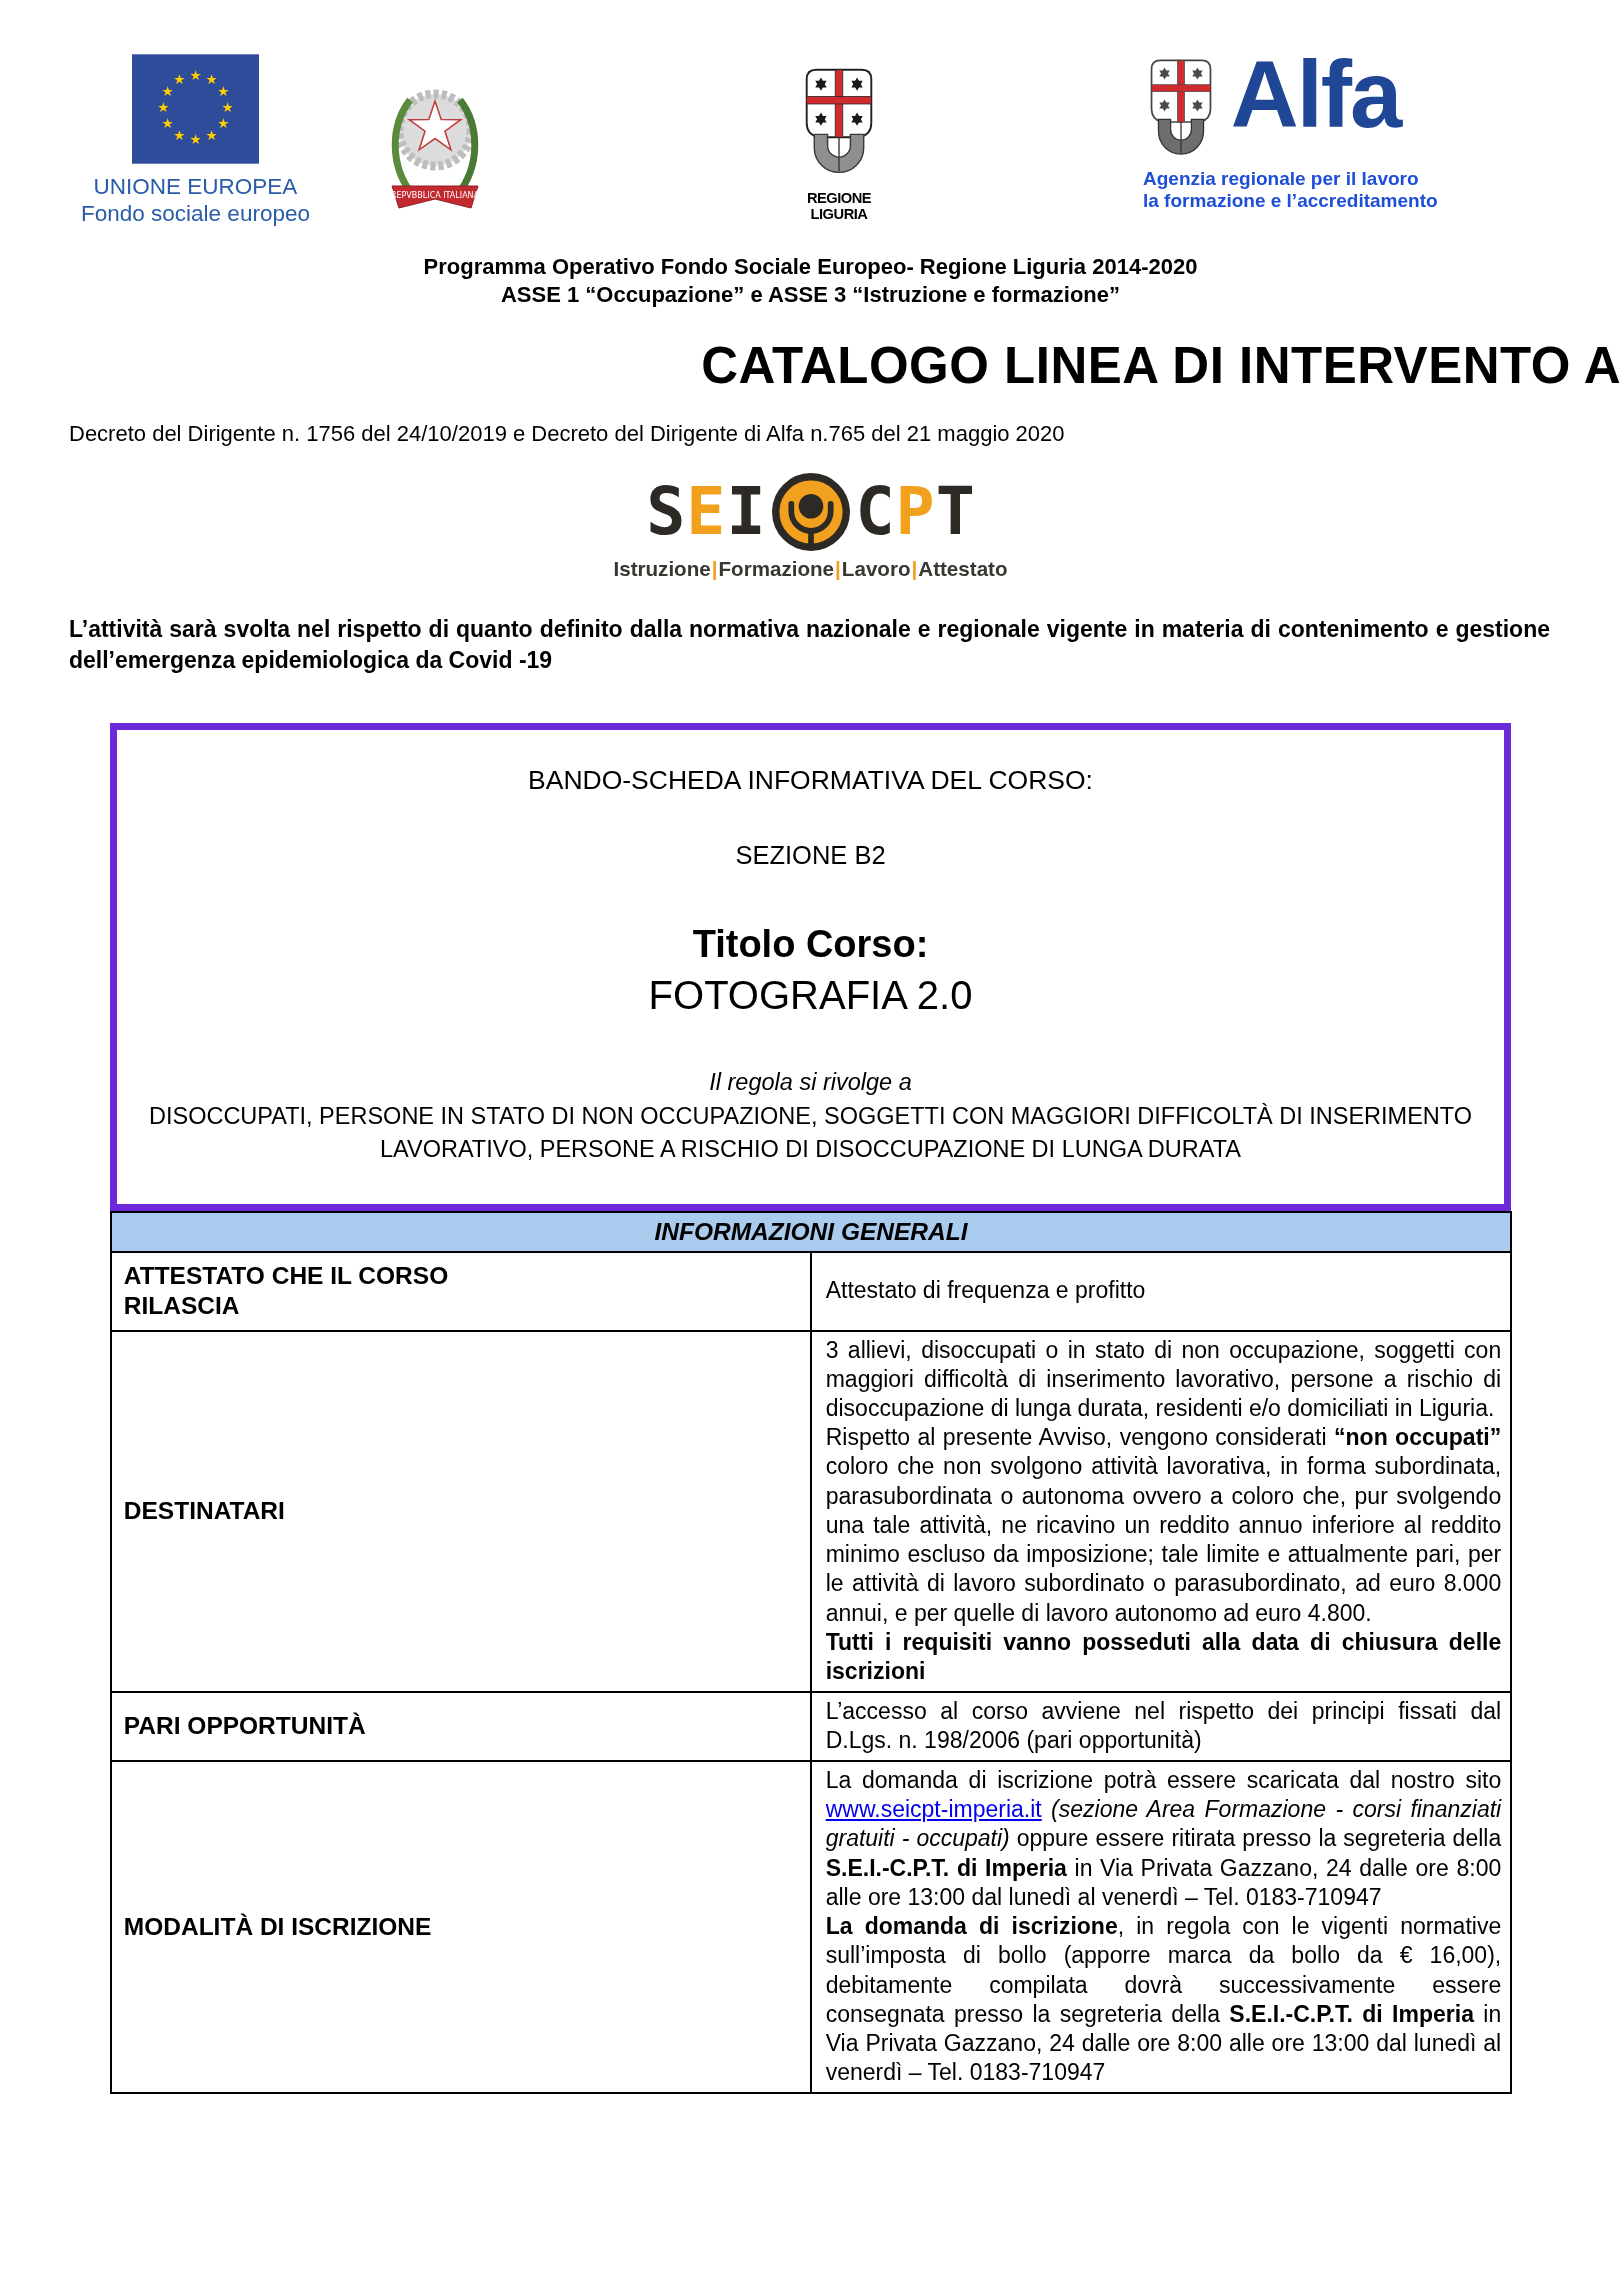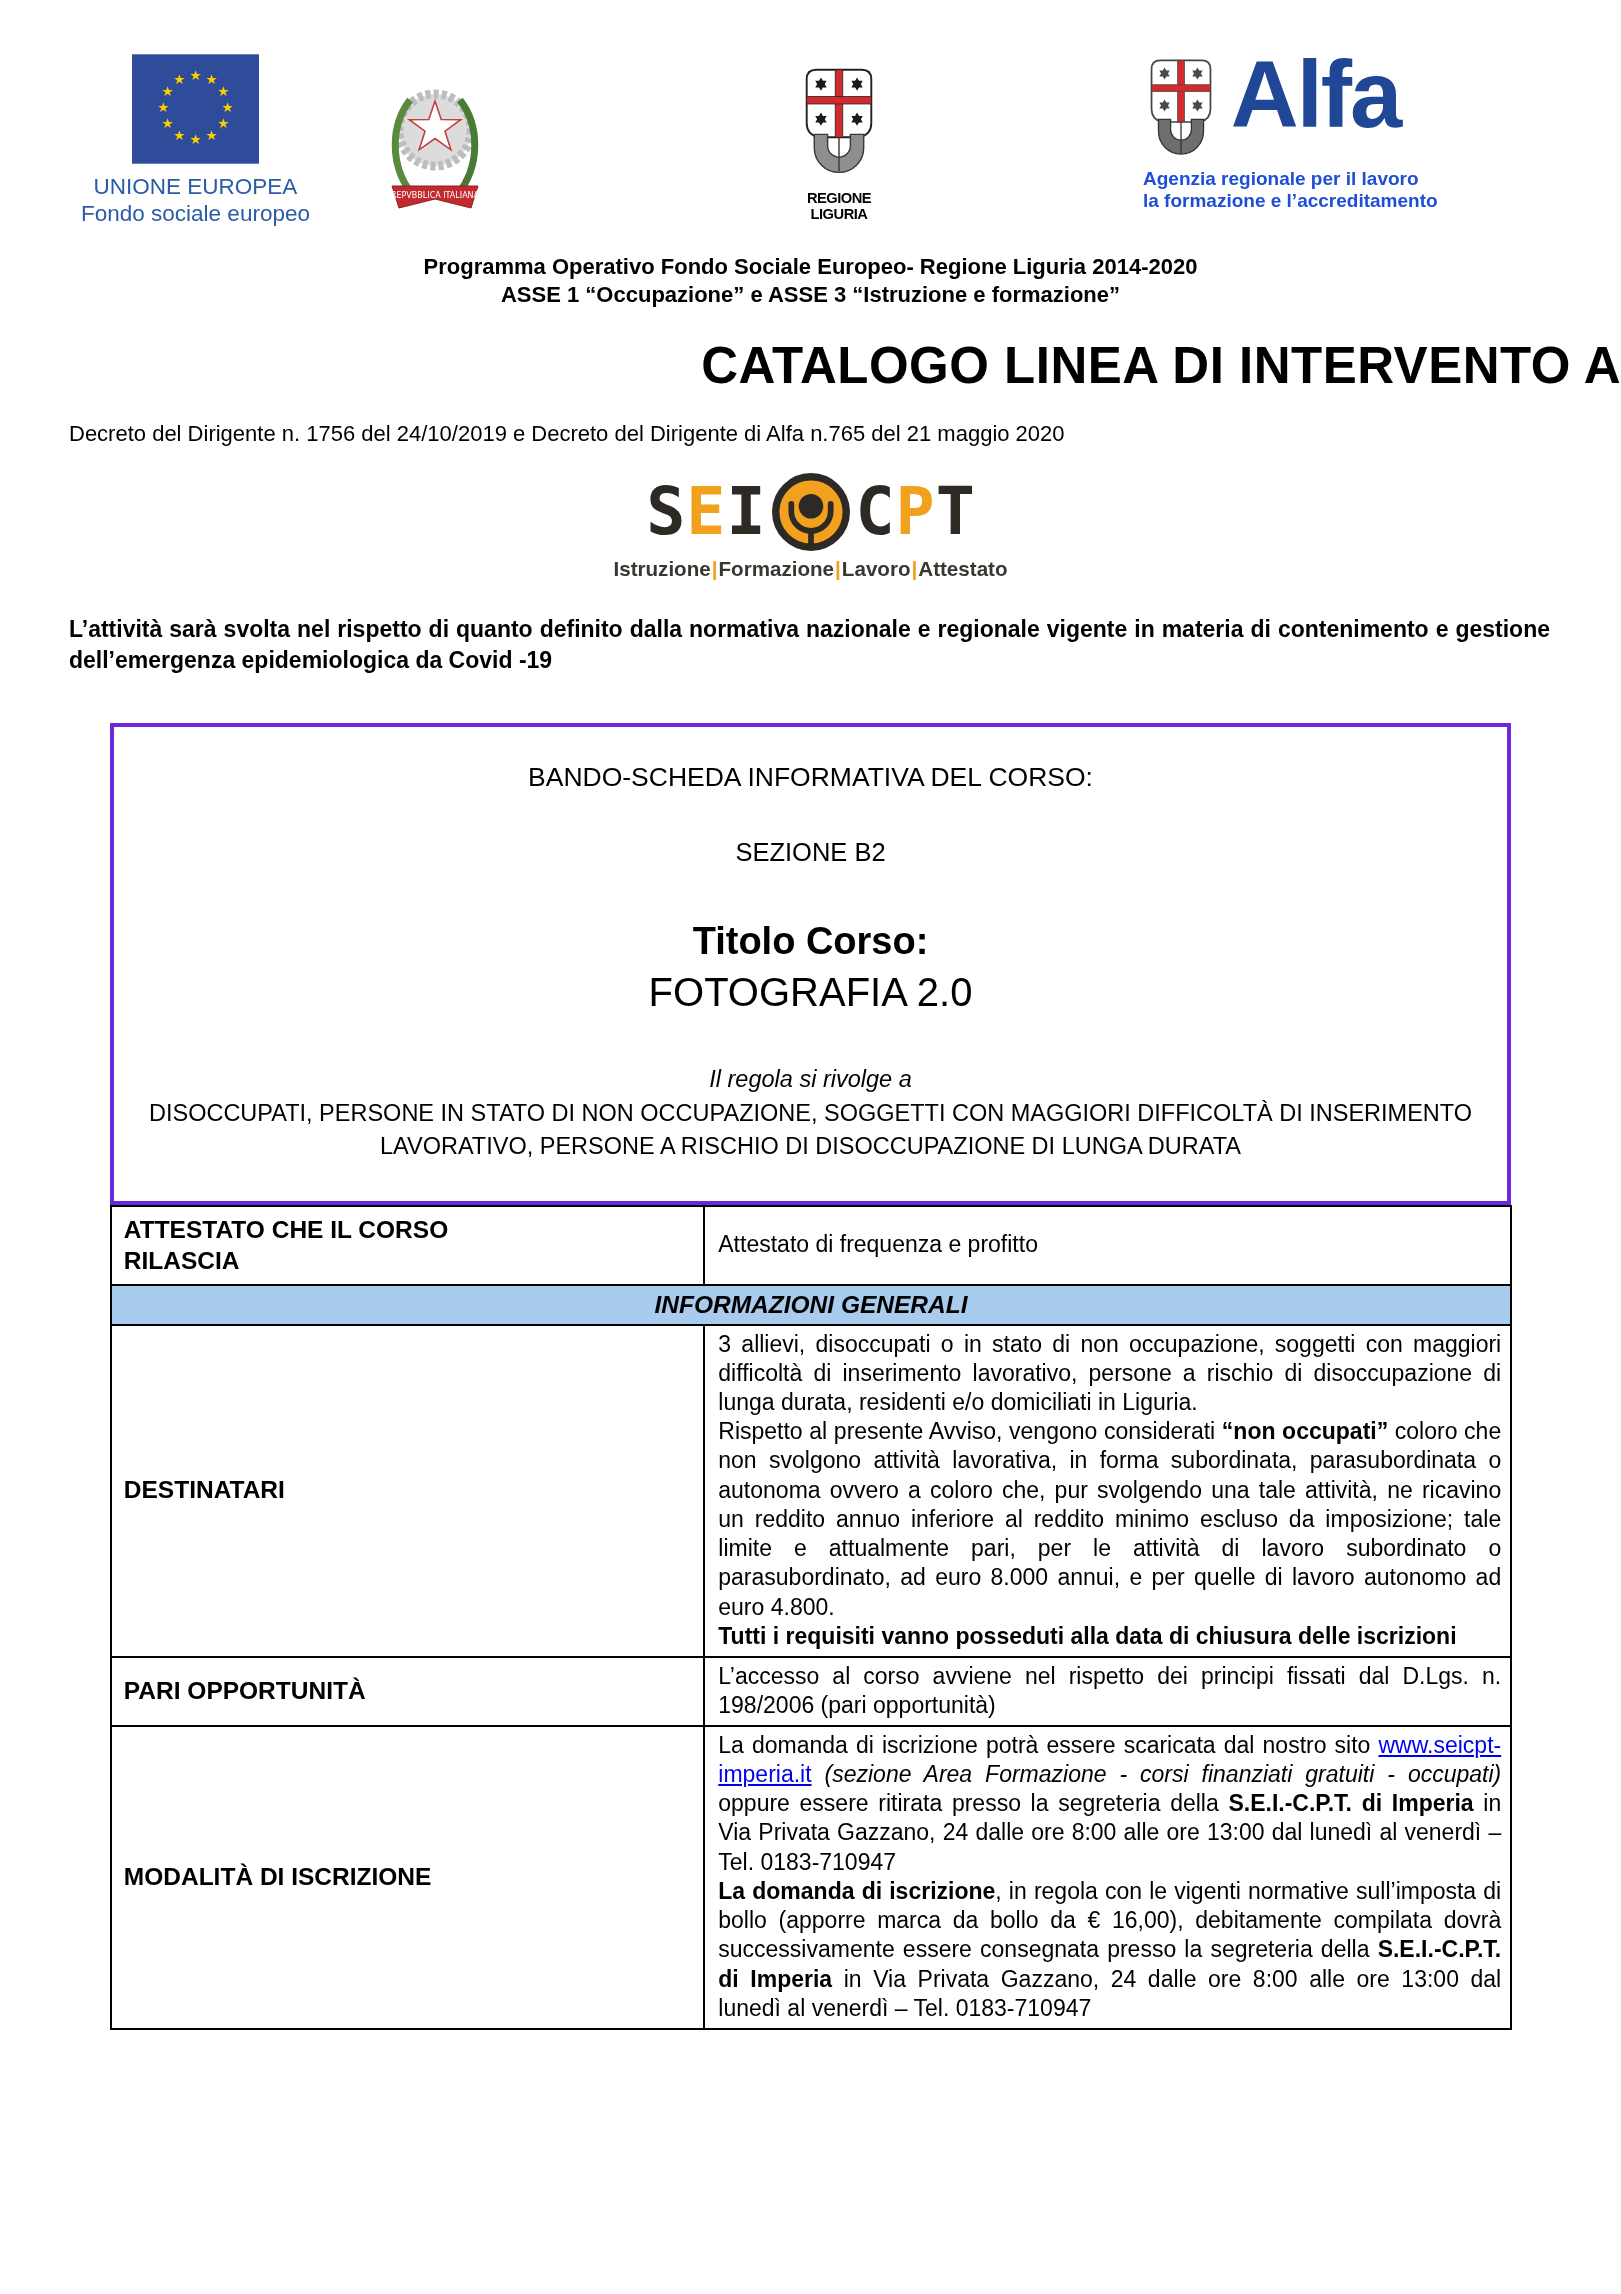--- a/index.html
+++ b/index.html
@@ -27,21 +27,21 @@
   .seicpt{text-align:center;margin-top:23.5px;}
   .seicpt-word{display:flex;justify-content:center;align-items:center;gap:1px;}
   .seicpt-word .lt{font-family:"DejaVu Sans Mono",monospace;font-weight:bold;font-size:65px;line-height:1;}
   .lt-dark{color:#2D2A26;} .lt-orange{color:#F2A11E;}
   .seicpt-word svg{margin:0 2.9px;}
   .seicpt-tagline{margin-top:4.9px;font-size:20.6px;font-weight:bold;color:#3A3632;}
   .seicpt-tagline .pipe{color:#F2A11E;padding:0 1px;}
   
   .covid{margin:33px 71px 0 69px;font-weight:bold;font-size:23px;text-align:justify;line-height:1.33;}
   
-  .box{margin:47px 110px 0 110px;border:4px solid #6d28d9;text-align:center;padding:35px 17.6px 39px 17.6px;}
+  .box{margin:47px 110px 0 110px;border:7px solid #6d28d9;text-align:center;padding:35px 17.6px 39px 17.6px;}
   .box-heading{font-size:26.5px;}
   .box-section{font-size:25.5px;margin-top:45px;}
   .box-course-label{font-size:38px;font-weight:bold;margin-top:53px;}
   .box-course-title{font-size:40px;margin-top:7.8px;}
   .box-audience-intro{font-size:23.5px;font-style:italic;margin-top:51px;}
   .box-audience{font-size:23.5px;margin-top:3.9px;line-height:1.38;}
   
   table.info{width:1402px;margin:0 110px;border-collapse:collapse;table-layout:fixed;}
   table.info td{border:2px solid #000;vertical-align:middle;}
   td.thdr{background:#A9CBEE;font-weight:bold;font-style:italic;font-size:24.5px;text-align:center;padding:4.9px 2px;}
@@ -179,29 +179,29 @@
     <div class="box-section">SEZIONE B2</div>
     <div class="box-course-label">Titolo Corso:</div>
     <div class="box-course-title">FOTOGRAFIA 2.0</div>
     <div class="box-audience-intro">Il regola si rivolge a</div>
     <div class="box-audience">DISOCCUPATI, PERSONE IN STATO DI NON OCCUPAZIONE, SOGGETTI CON MAGGIORI DIFFICOLTÀ DI INSERIMENTO LAVORATIVO, PERSONE A RISCHIO DI DISOCCUPAZIONE DI LUNGA DURATA</div>
   </div>
 
   <table class="info">
     <tbody>
         <tr>
+      <td class="thdr" colspan="2">INFORMAZIONI GENERALI</td>
+    </tr>
+    <tr>
       <td class="lbl">
             <div>ATTESTATO CHE IL CORSO RILASCIA</div>
           </td>
       <td class="val">
             <p class="cp"><span>Attestato di frequenza e profitto</span></p>
           </td>
-    </tr>
-    <tr>
-      <td class="thdr" colspan="2">INFORMAZIONI GENERALI</td>
     </tr>
     <tr>
       <td class="lbl">
             <div>DESTINATARI</div>
           </td>
       <td class="val">
             <p class="cp"><span>3 allievi, disoccupati o in stato di non occupazione, soggetti con maggiori difficoltà di inserimento lavorativo, persone a rischio di disoccupazione di lunga durata, residenti e/o domiciliati in Liguria.</span></p>
             <p class="cp"><span>Rispetto al presente Avviso, vengono considerati </span><span class="b">“non occupati”</span><span> coloro che non svolgono attività lavorativa, in forma subordinata, parasubordinata o autonoma ovvero a coloro che, pur svolgendo una tale attività, ne ricavino un reddito annuo inferiore al reddito minimo escluso da imposizione; tale limite e attualmente pari, per le attività di lavoro subordinato o parasubordinato, ad euro 8.000 annui, e per quelle di lavoro autonomo ad euro 4.800.</span></p>
             <p class="cp"><span class="b">Tutti i requisiti vanno posseduti alla data di chiusura delle iscrizioni</span></p>
           </td>

